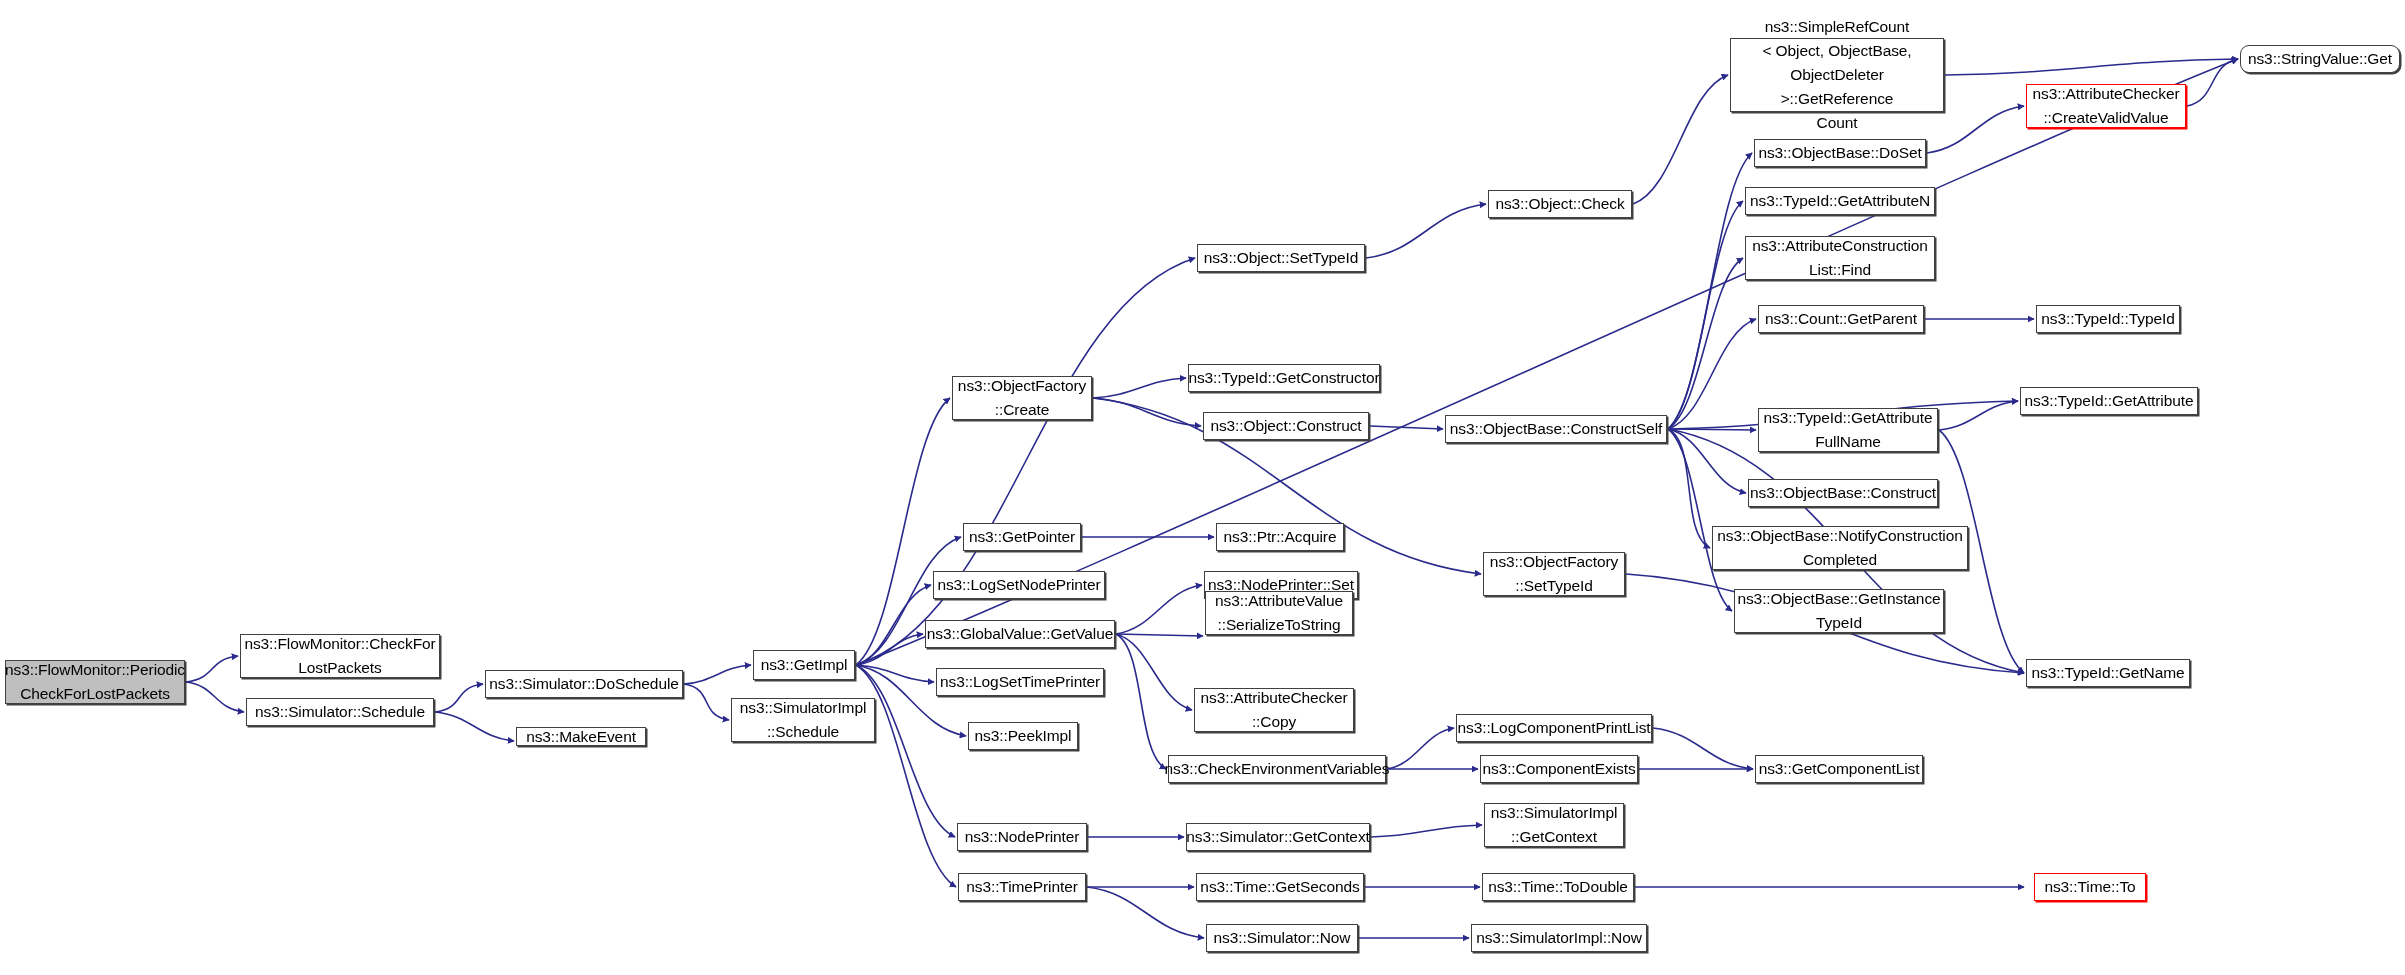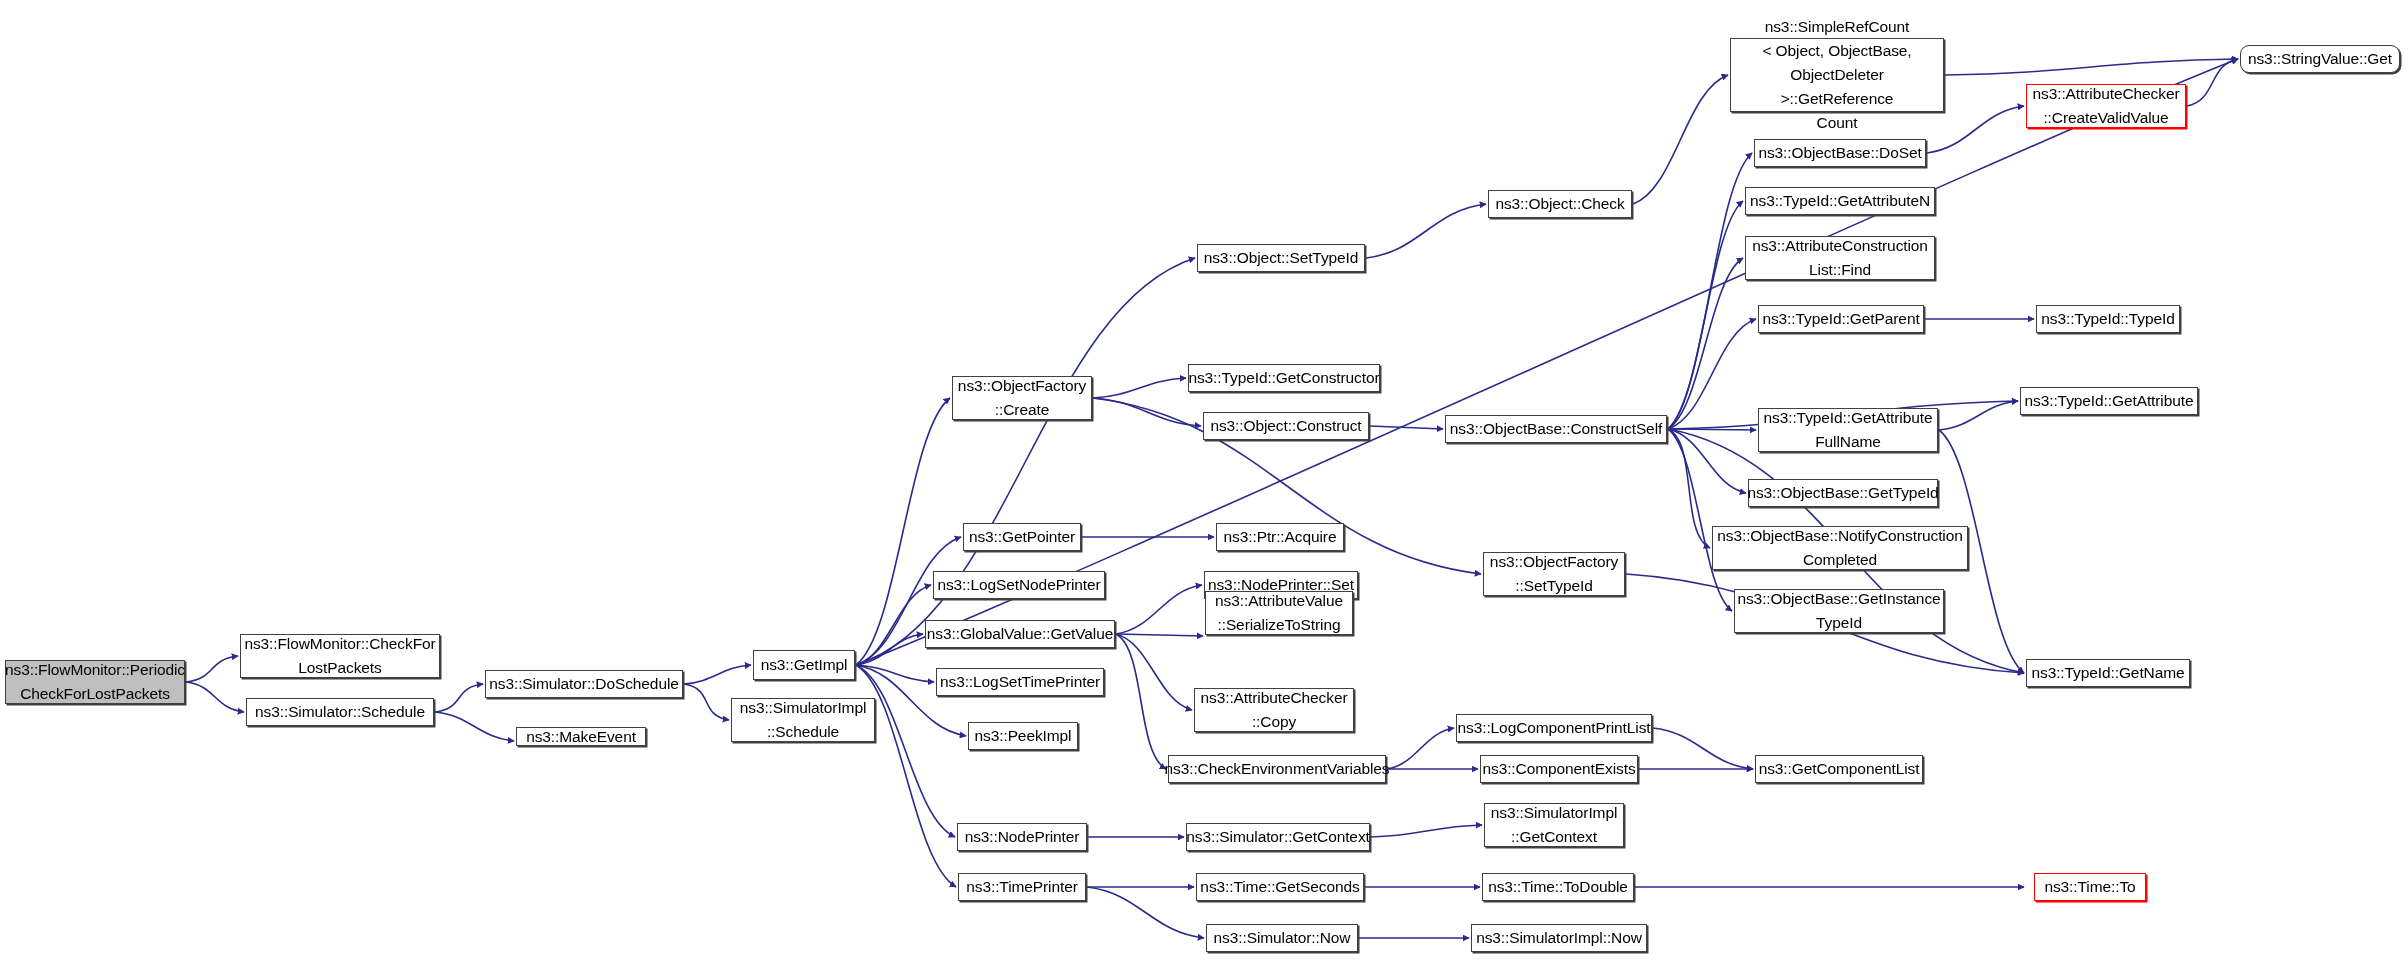--- a/index.html
+++ b/index.html
@@ -158,24 +158,24 @@
       <div class="node" style="left: 1482px; top: 873px; width: 152px; height: 28px;">ns3::Time::ToDouble</div>
       <div class="node" style="left: 1471px; top: 924px; width: 176px; height: 28px;">ns3::SimulatorImpl::Now</div>
       <div class="node" style="left: 1730px; top: 38px; width: 214px; height: 74px;">ns3::SimpleRefCount
 &lt; Object, ObjectBase,
 ObjectDeleter &gt;::GetReference
 Count</div>
       <div class="node" style="left: 1754px; top: 139px; width: 172px; height: 28px;">ns3::ObjectBase::DoSet</div>
       <div class="node" style="left: 1745px; top: 187px; width: 190px; height: 28px;">ns3::TypeId::GetAttributeN</div>
       <div class="node" style="left: 1745px; top: 236px; width: 190px; height: 44px;">ns3::AttributeConstruction
 List::Find</div>
-      <div class="node" style="left: 1758px; top: 305px; width: 166px; height: 28px;">ns3::TypeId::GetParent</div>
+      <div class="node" style="left: 1758px; top: 305px; width: 166px; height: 28px;">ns3::Count::GetParent</div>
       <div class="node" style="left: 1758px; top: 408px; width: 180px; height: 44px;">ns3::TypeId::GetAttribute
 FullName</div>
-      <div class="node" style="left: 1748px; top: 479px; width: 190px; height: 28px;">ns3::ObjectBase::GetTypeId</div>
+      <div class="node" style="left: 1748px; top: 479px; width: 190px; height: 28px;">ns3::ObjectBase::Construct</div>
       <div class="node" style="left: 1712px; top: 526px; width: 256px; height: 44px;">ns3::ObjectBase::NotifyConstruction
 Completed</div>
       <div class="node" style="left: 1734px; top: 589px; width: 210px; height: 44px;">ns3::ObjectBase::GetInstance
 TypeId</div>
       <div class="node" style="left: 1755px; top: 755px; width: 168px; height: 28px;">ns3::GetComponentList</div>
       <div class="node red" style="left: 2026px; top: 84px; width: 160px; height: 44px;">ns3::AttributeChecker
 ::CreateValidValue</div>
       <div class="node" style="left: 2036px; top: 305px; width: 144px; height: 28px;">ns3::TypeId::TypeId</div>
       <div class="node" style="left: 2020px; top: 387px; width: 178px; height: 28px;">ns3::TypeId::GetAttribute</div>
       <div class="node" style="left: 2026px; top: 659px; width: 164px; height: 28px; text-align: right;">ns3::TypeId::GetName</div>

